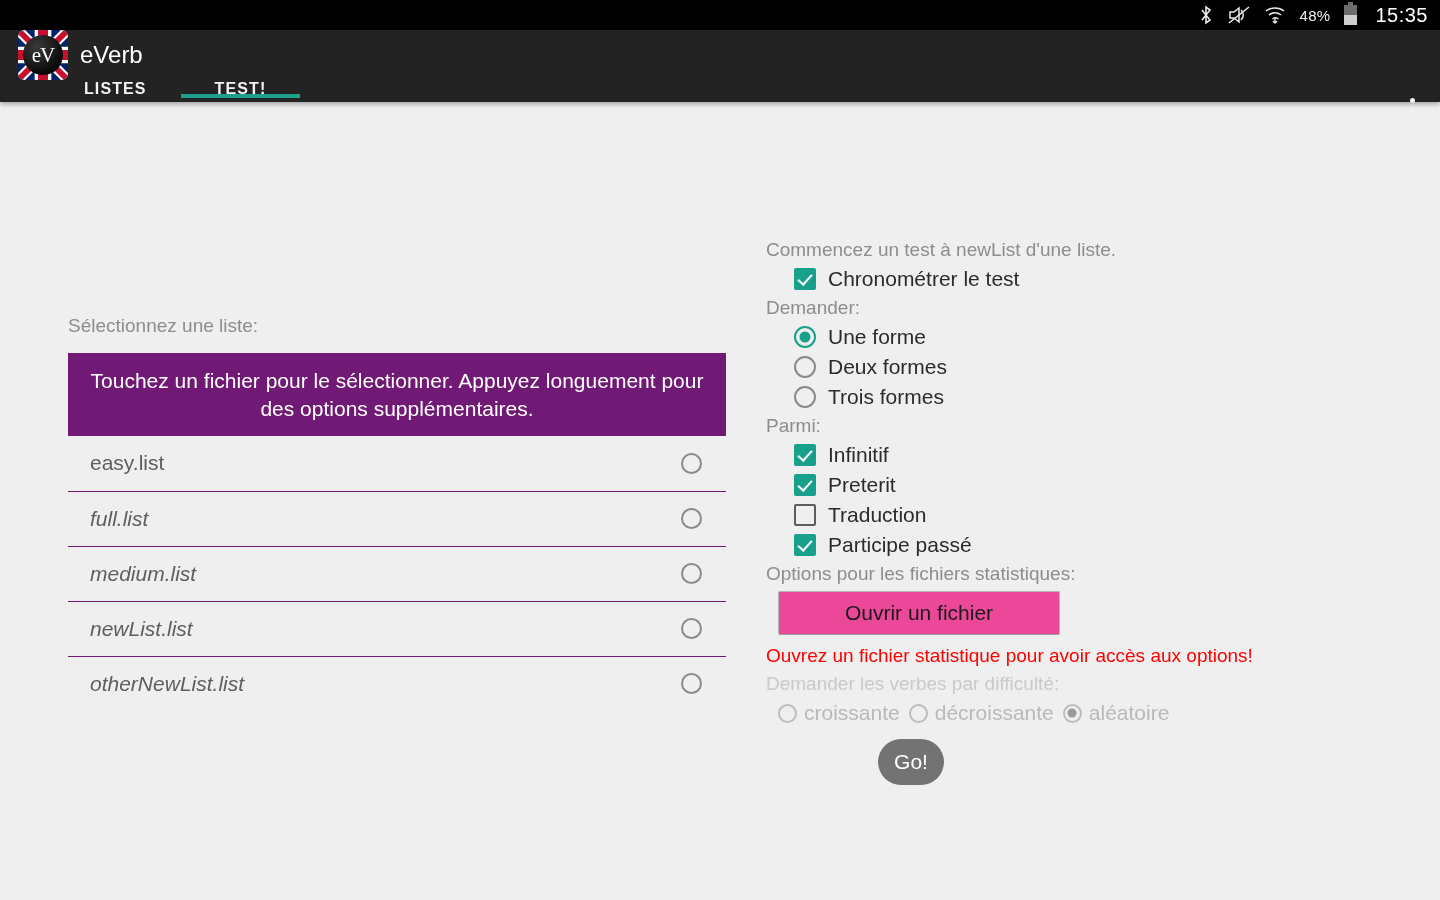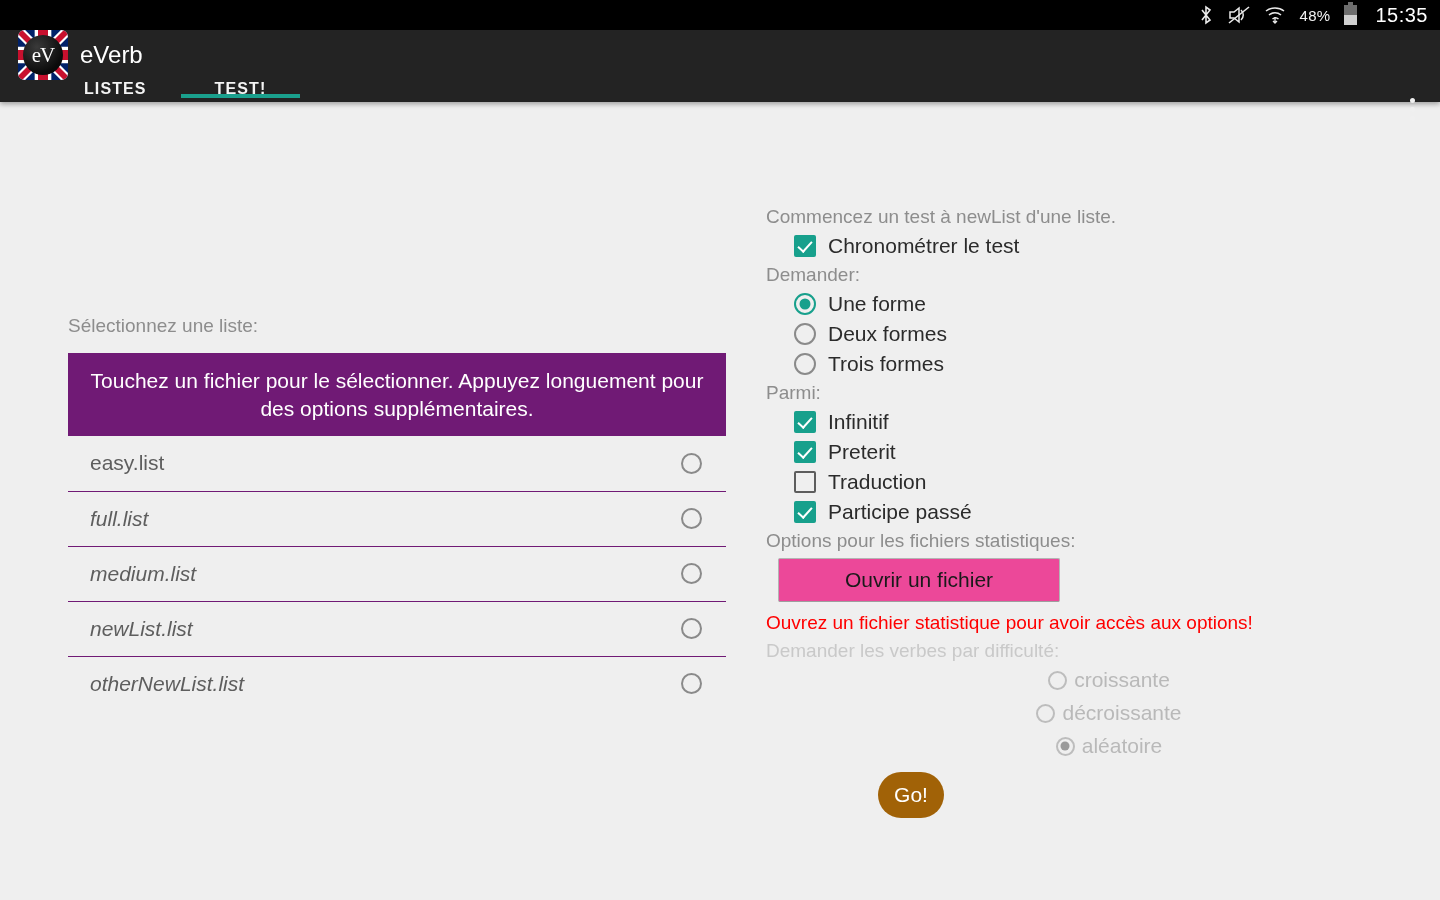--- a/index.html
+++ b/index.html
@@ -142,28 +142,28 @@
   .btn-open {
     display: block; margin: 6px 0 0 14px;
     width: 282px; height: 44px;
     background: #ec4899; border: 1px solid #b4b4b4; border-bottom-color: #9e9e9e;
     border-radius: 2px;
     color: #1a1a1a; font-size: 21px; font-family: inherit;
     cursor: pointer;
   }
   .warn { color: #ff0000; font-size: 19px; margin: 10px 0 6px 2px; }
 
-  .diff-row { display: flex; align-items: center; gap: 9px; margin: 2px 0 0 14px; flex-direction: column; }
+  .diff-row { display: flex; align-items: center; gap: 9px; margin: 2px 0 0 14px; }
   .diff-item { display: flex; align-items: center; gap: 7px; }
   .diff-text { color: #b9b9b9; font-size: 21px; }
 
   .go-wrap { display: flex; justify-content: flex-start; margin-top: 14px; padding-left: 114px; }
   .btn-go {
     width: 66px; height: 46px; border-radius: 26px; border: 0;
-    background: #a16207; color: #ffffff;
+    background: #737373; color: #ffffff;
     font-size: 21px; font-family: inherit; cursor: pointer;
   }
 </style>
 </head>
 <body>
 
 <div class="statusbar">
   <span class="si">
     <svg width="16" height="20" viewBox="0 0 16 20">
         <path d="M4 5l8 10-4 3V2l4 3-8 10" fill="none" stroke="#eaeaea" stroke-width="1.6"></path>

